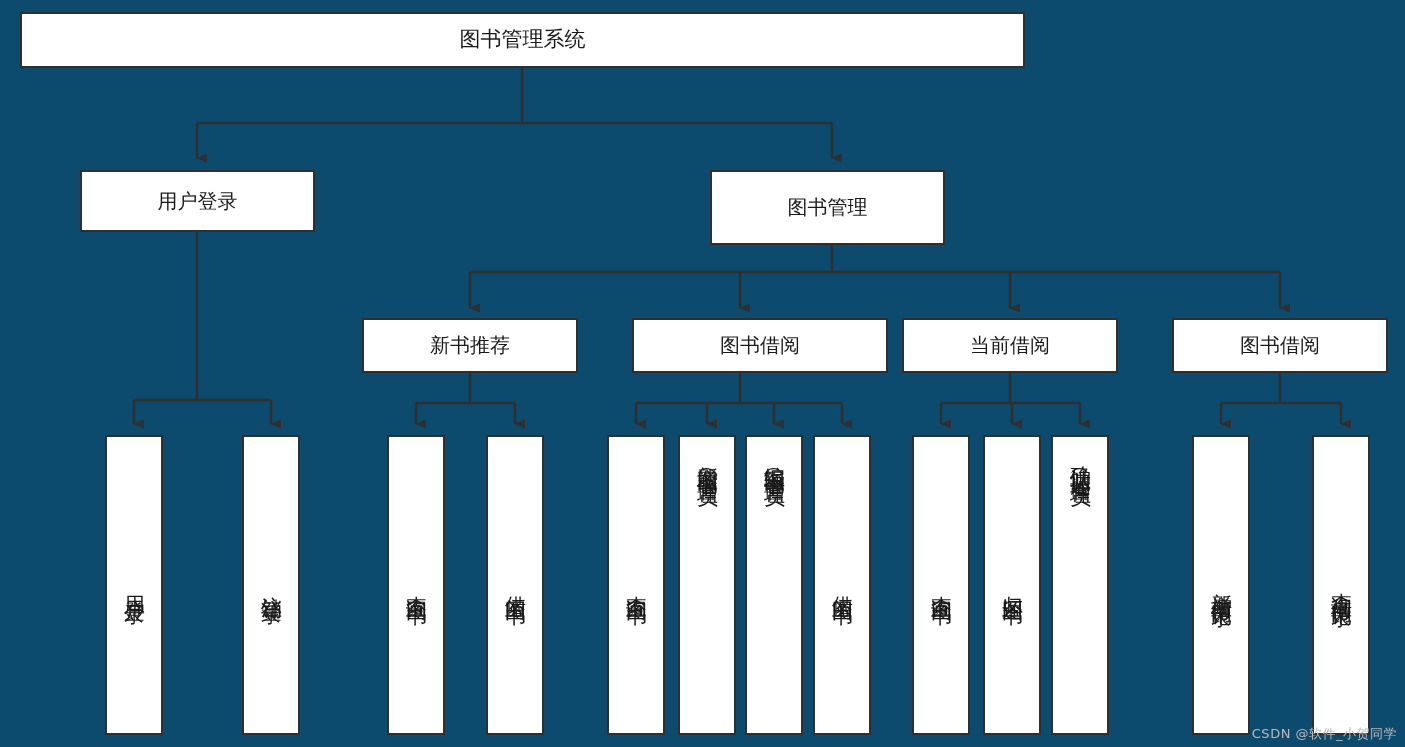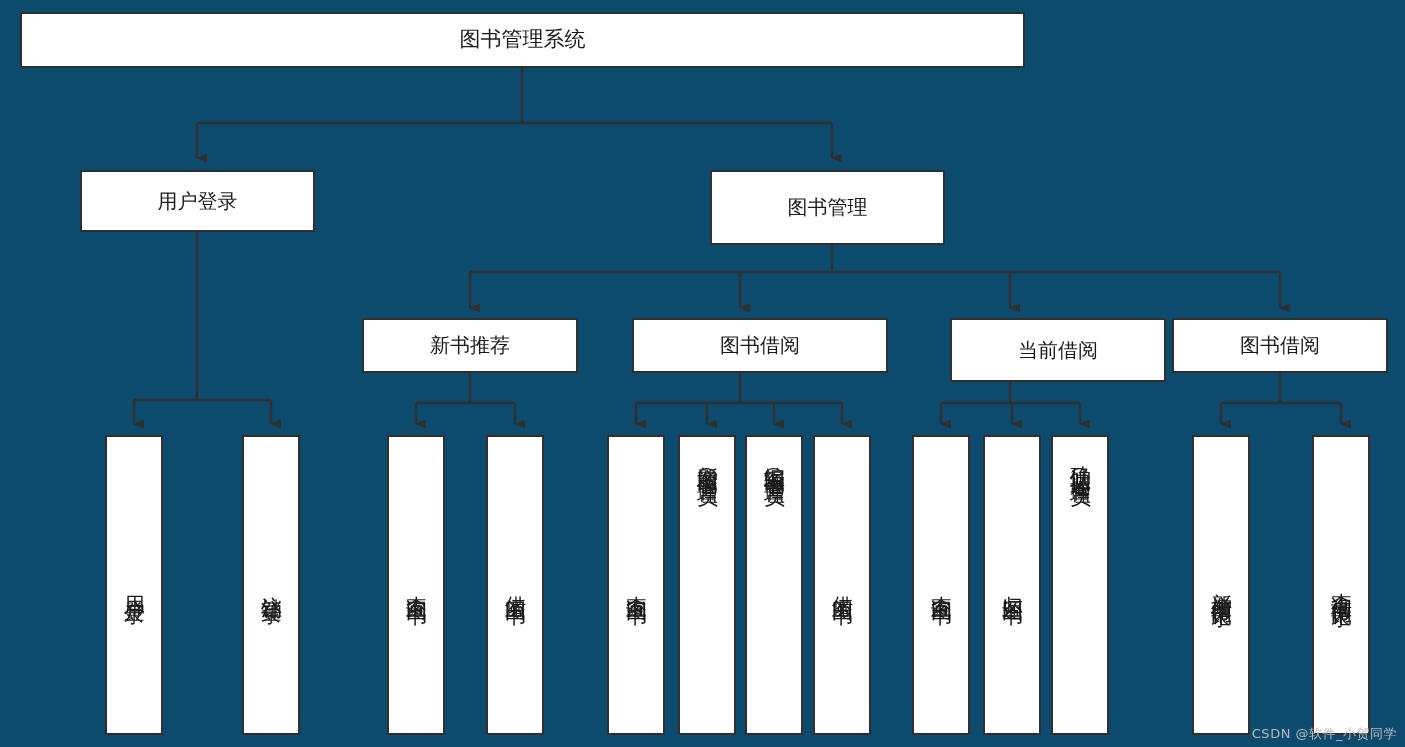--- a/index.html
+++ b/index.html
@@ -165,21 +165,21 @@
   </div>
 
   <div class="node-box level-three" style="left:362px; top:318px; width:216px; height:55px;">
     <span class="node-label">新书推荐</span>
   </div>
 
   <div class="node-box level-three" style="left:632px; top:318px; width:256px; height:55px;">
     <span class="node-label">图书借阅</span>
   </div>
 
-  <div class="node-box level-three" style="left:902px; top:318px; width:216px; height:64px;margin-left:48px;">
+  <div class="node-box level-three" style="left:902px; top:318px; width:216px; height:55px;">
     <span class="node-label">当前借阅</span>
   </div>
 
   <div class="node-box level-three" style="left:1172px; top:318px; width:216px; height:55px;">
     <span class="node-label">图书借阅</span>
   </div>
 
   <div class="leaf-box centered" style="left:105px; top:435px; width:58px; height:300px;">
     <span class="leaf-label">用户登录</span>
   </div>

